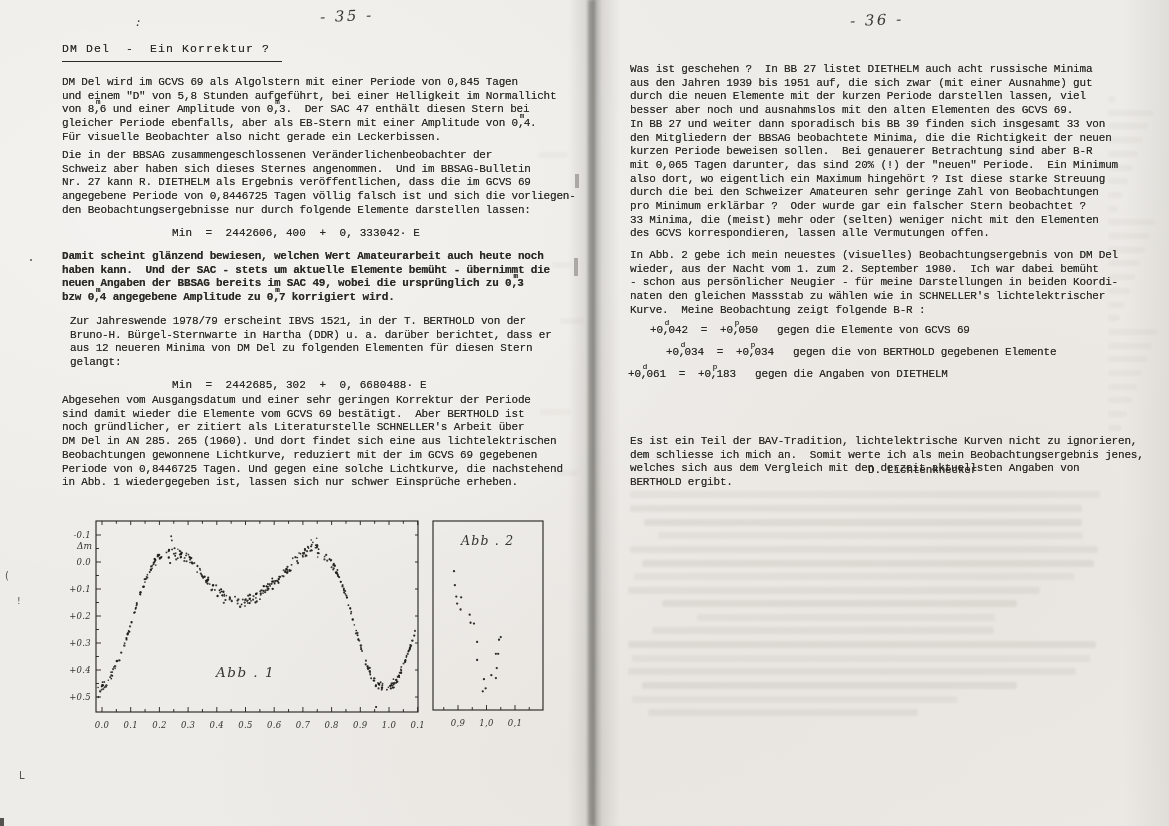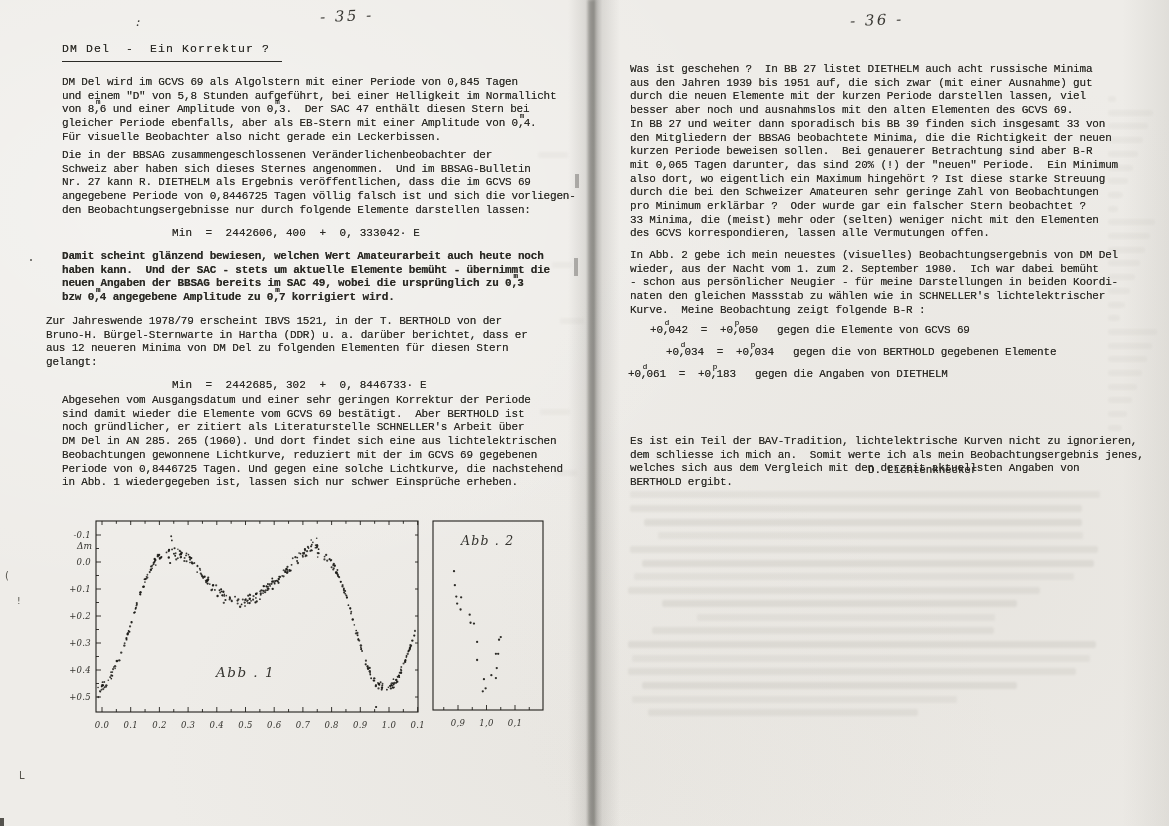--- a/index.html
+++ b/index.html
@@ -130,26 +130,26 @@
 angegebene Periode von 0,8446725 Tagen völlig falsch ist und sich die vorliegen-
 den Beobachtungsergebnisse nur durch folgende Elemente darstellen lassen:</div>
 
     <div class="block formula" style="left:172px;top:227px;font-family:Liberation Mono, monospace;">Min  =  2442606, 400  +  0, 333042· E</div>
 
     <div class="block" style="left:62px;top:250px;font-weight:bold;">Damit scheint glänzend bewiesen, welchen Wert Amateurarbeit auch heute noch
 haben kann.  Und der SAC - stets um aktuelle Elemente bemüht - übernimmt die
 neuen Angaben der BBSAG bereits im SAC 49, wobei die ursprünglich zu 0,<sup>m</sup>3
 bzw 0,<sup>m</sup>4 angegebene Amplitude zu 0,<sup>m</sup>7 korrigiert wird.</div>
 
-    <div class="block" style="left:46px;top:315px;">Zur Jahreswende 1978/79 erscheint IBVS 1521, in der T. BERTHOLD von der
+    <div class="block" style="left:70px;top:315px;">Zur Jahreswende 1978/79 erscheint IBVS 1521, in der T. BERTHOLD von der
 Bruno-H. Bürgel-Sternwarte in Hartha (DDR) u. a. darüber berichtet, dass er
 aus 12 neueren Minima von DM Del zu folgenden Elementen für diesen Stern
 gelangt:</div>
 
-    <div class="block formula" style="left:172px;top:379px;">Min  =  2442685, 302  +  0, 8446733· E</div>
+    <div class="block formula" style="left:172px;top:379px;">Min  =  2442685, 302  +  0, 6680488· E</div>
 
     <div class="block" style="left:62px;top:394px;">Abgesehen vom Ausgangsdatum und einer sehr geringen Korrektur der Periode
 sind damit wieder die Elemente vom GCVS 69 bestätigt.  Aber BERTHOLD ist
 noch gründlicher, er zitiert als Literaturstelle SCHNELLER's Arbeit über
 DM Del in AN 285. 265 (1960). Und dort findet sich eine aus lichtelektrischen
 Beobachtungen gewonnene Lichtkurve, reduziert mit der im GCVS 69 gegebenen
 Periode von 0,8446725 Tagen. Und gegen eine solche Lichtkurve, die nachstehend
 in Abb. 1 wiedergegeben ist, lassen sich nur schwer Einsprüche erheben.</div>
 
     <div class="chart" style="left:64px;top:512px;width:362px;height:235px;" id="abb1"><svg width="362" height="235" viewBox="0 0 362 235">

